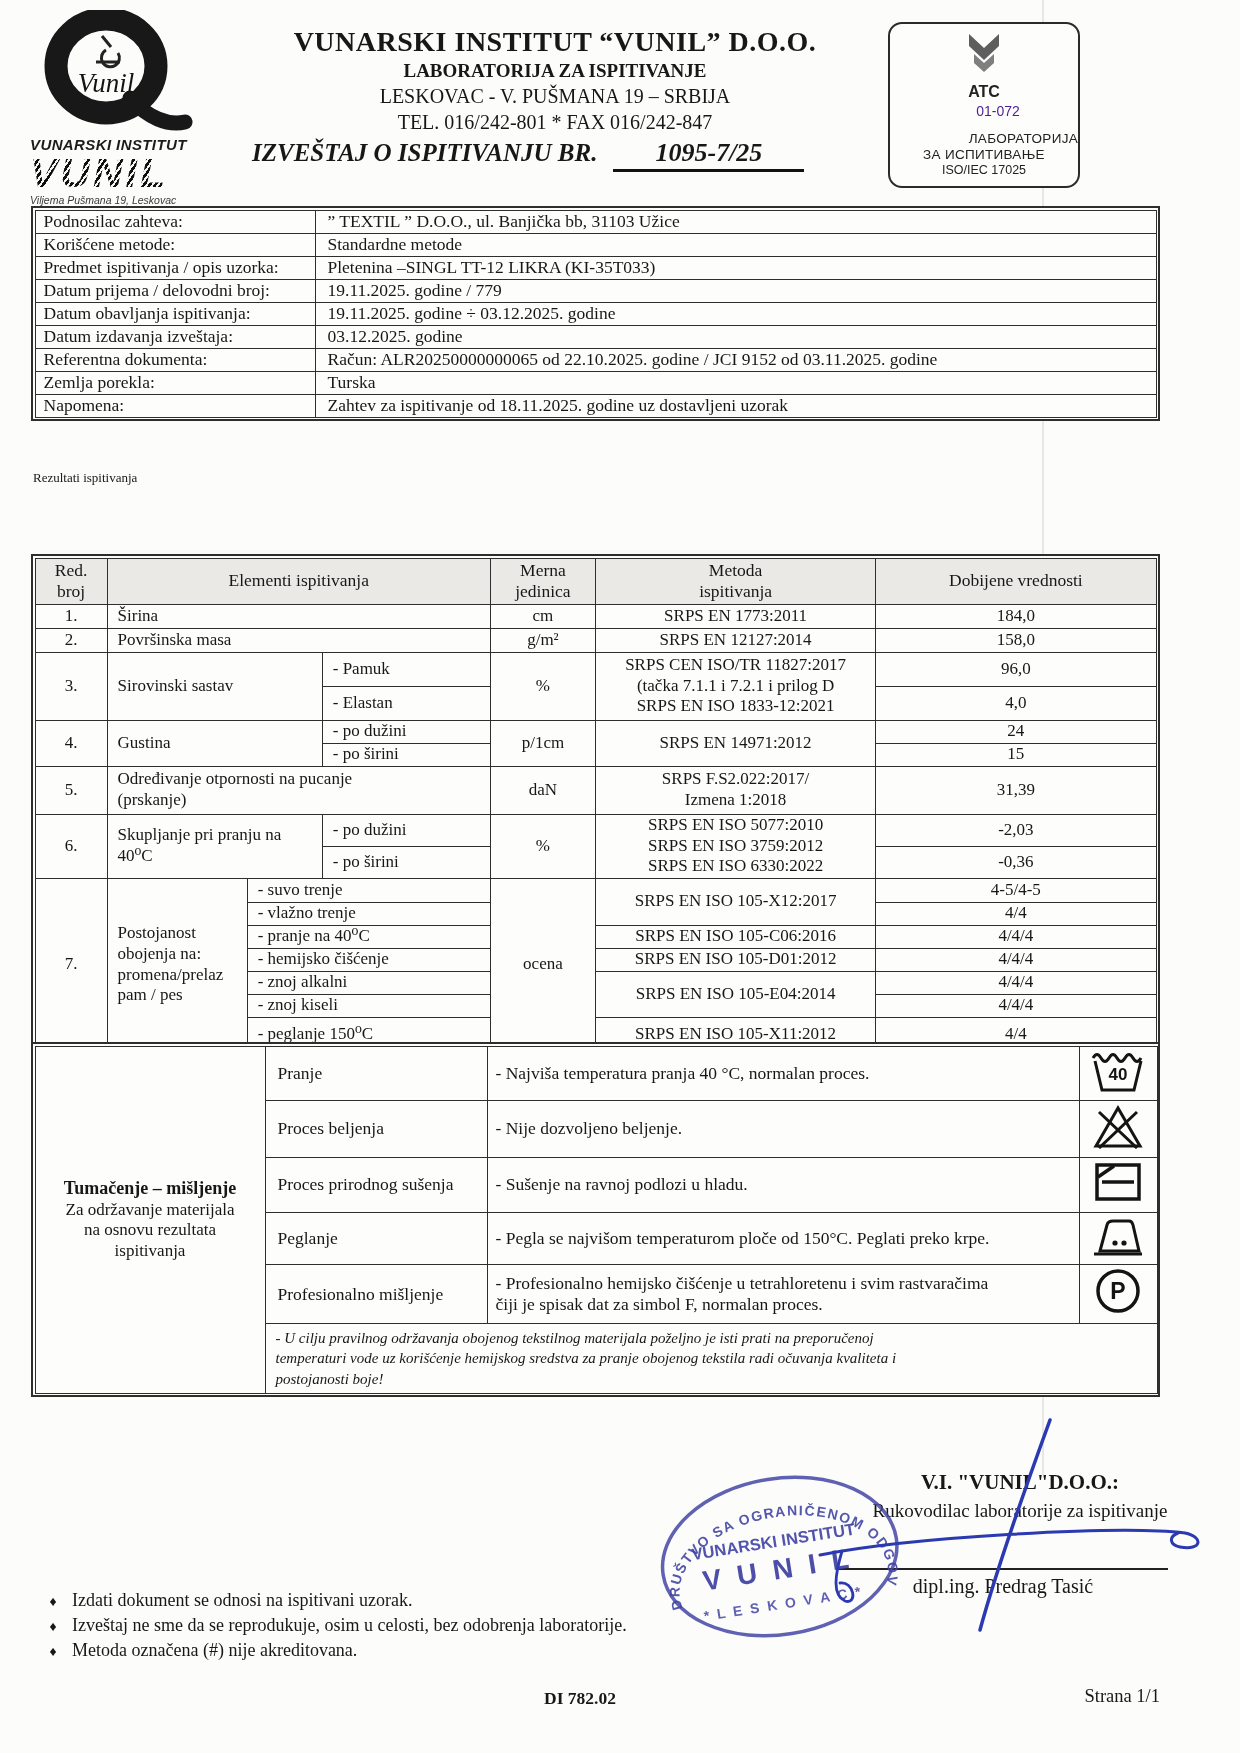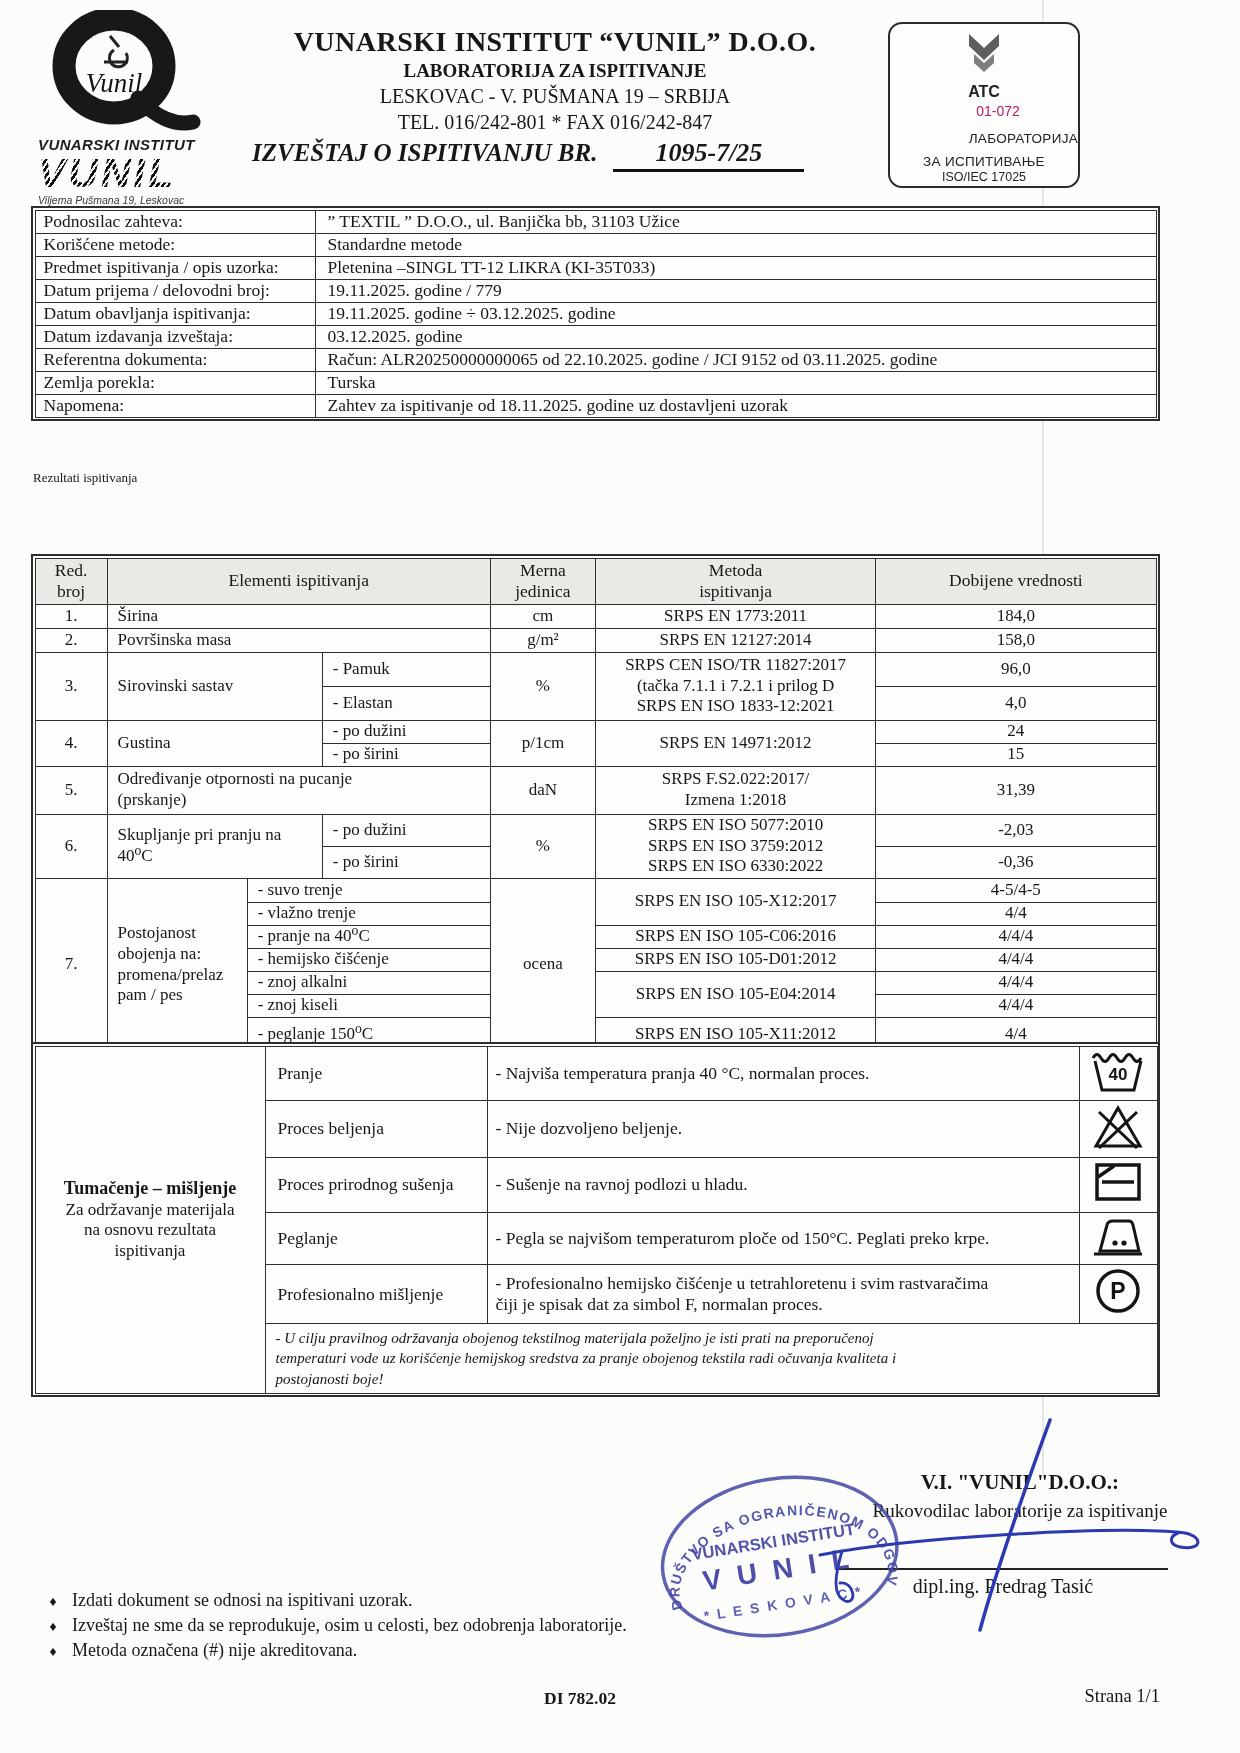--- a/index.html
+++ b/index.html
@@ -17,22 +17,22 @@
   .org{font-size:28px;font-weight:bold;letter-spacing:.5px;}
   .lab{font-size:19px;font-weight:bold;margin-top:2px;}
   .addr,.tel{font-size:20px;margin-top:3px;}
   .rtitle{font-size:25px;font-weight:bold;font-style:italic;}
   .rnum{display:inline-block;border-bottom:3px solid #111;padding:0 42px 1px 42px;margin-left:16px;
         font-size:26px;font-weight:bold;font-style:italic;text-align:center;}
 
   .badge{border:2px solid #2b2b2b;border-radius:14px;width:188px;height:162px;text-align:center;
          font-family:"Liberation Sans","DejaVu Sans",sans-serif;background:#fdfdfc;}
   .badge .atc{font-size:16px;font-weight:bold;margin-top:1px;color:#222;}
-  .badge .num{font-size:14px;margin-top:2px;color:#be185d;margin-left:28px;}
-  .badge .cyr{font-size:13.5px;margin-top:8px;color:#222;letter-spacing:.3px;}
+  .badge .num{font-size:14px;margin-top:2px;color:#4c1d95;margin-left:28px;}
+  .badge .cyr{font-size:13.5px;margin-top:1px;color:#222;letter-spacing:.3px;}
   .badge .iso{font-size:12.5px;margin-top:1px;color:#222;}
 
   .logo-small{font-family:"Liberation Sans","DejaVu Sans",sans-serif;font-weight:bold;font-style:italic;
               font-size:15px;letter-spacing:.4px;color:#1c1c1c;}
   .brand{font-family:"Liberation Sans","DejaVu Sans",sans-serif;font-weight:900;font-style:italic;
          font-size:41px;letter-spacing:3px;line-height:1;
          background:repeating-linear-gradient(125deg,#101010 0 2.6px,#f4f4f2 2.6px 4.6px);
          -webkit-background-clip:text;background-clip:text;color:transparent;}
   .logo-addr{font-family:"Liberation Sans","DejaVu Sans",sans-serif;font-style:italic;font-size:10.5px;color:#3a3a3a;}
 
@@ -69,21 +69,21 @@
   .dia{display:inline-block;width:38px;text-align:center;font-size:14px;}
   .doccode{font-size:17.5px;font-weight:bold;}
   .pageno{font-size:18.5px;}
 </style>
 </head>
 <body>
 
 <div class="page">
   <div class="fold"></div>
 
-  <div class="abs" style="left:38px;top:10px;width:170px;">
+  <div class="abs" style="left:30px;top:10px;width:170px;">
     <svg width="165" height="122" viewBox="0 0 165 122">
       <ellipse cx="76" cy="56" rx="50" ry="47" fill="none" stroke="#181818" stroke-width="23"></ellipse>
       <path d="M100 88 C 118 108, 138 116, 155 112" fill="none" stroke="#181818" stroke-width="15" stroke-linecap="round"></path>
       <path d="M72 26 l9 11 M76 40 a9 9 0 1 0 12 3 M66 52 h24" stroke="#222" stroke-width="3" fill="none"></path>
       <text x="76" y="82" text-anchor="middle" font-size="27" font-style="italic" font-family="Liberation Serif, serif" fill="#141414">Vunil</text>
     </svg>
     <div class="logo-small">VUNARSKI INSTITUT</div>
     <div class="brand">VUNIL</div>
     <div class="logo-addr">Viljema Pušmana 19, Leskovac</div>
   </div>

